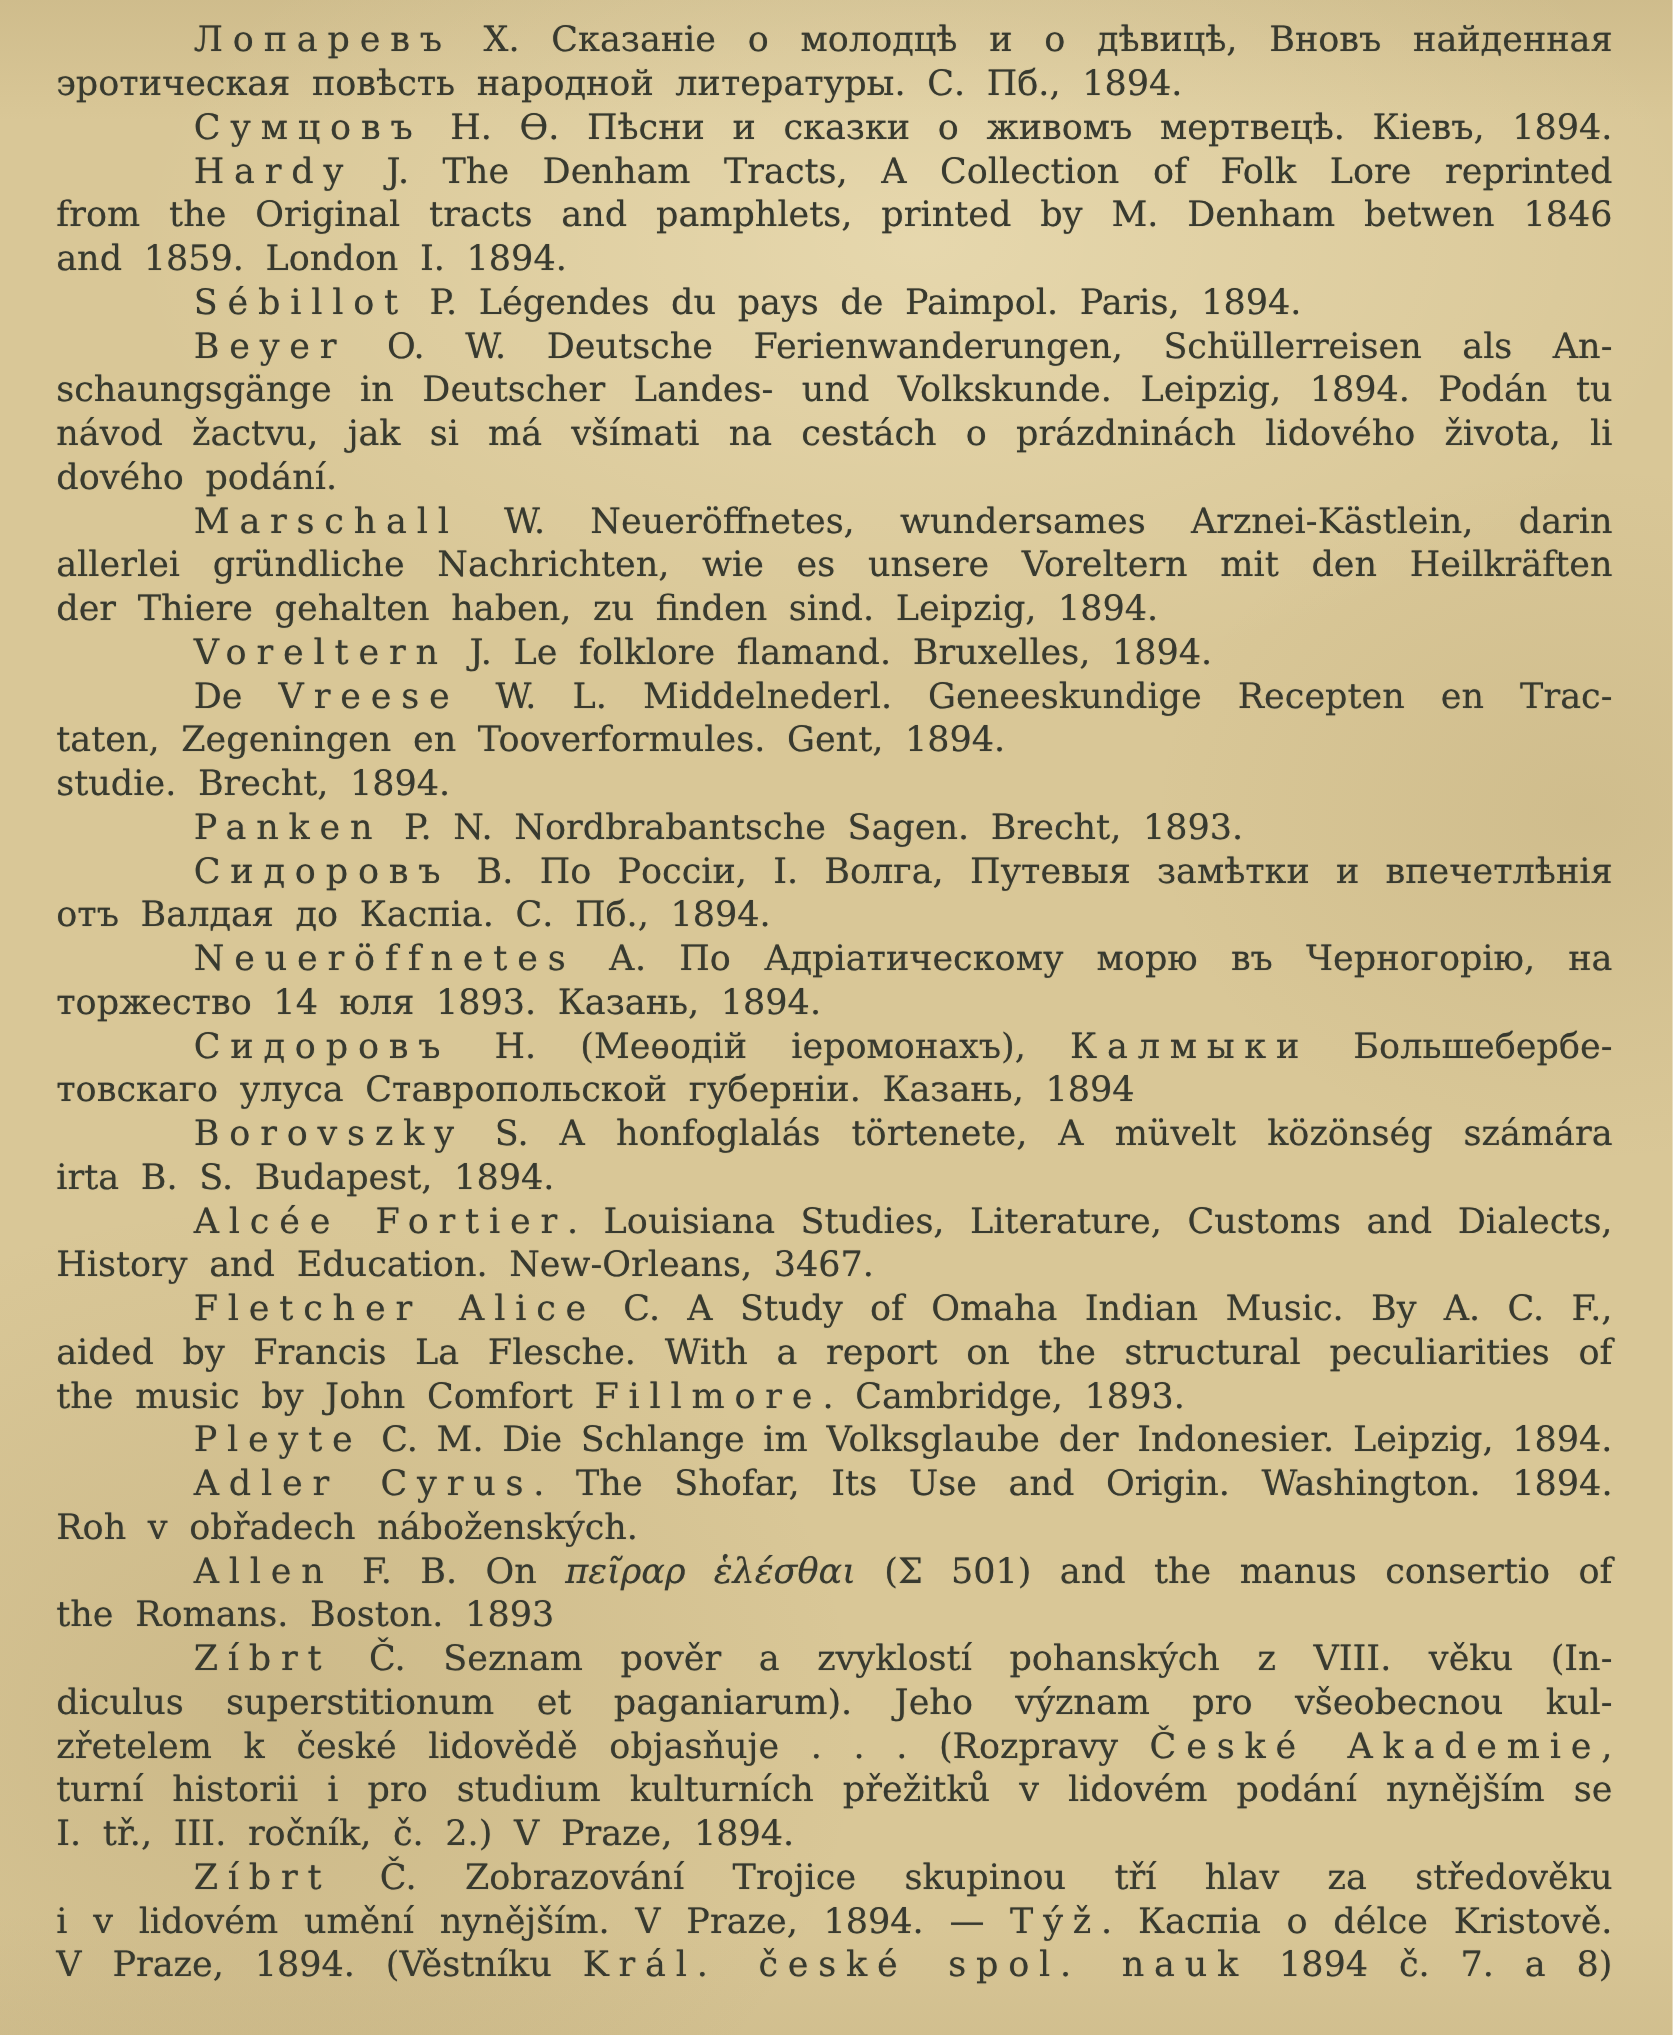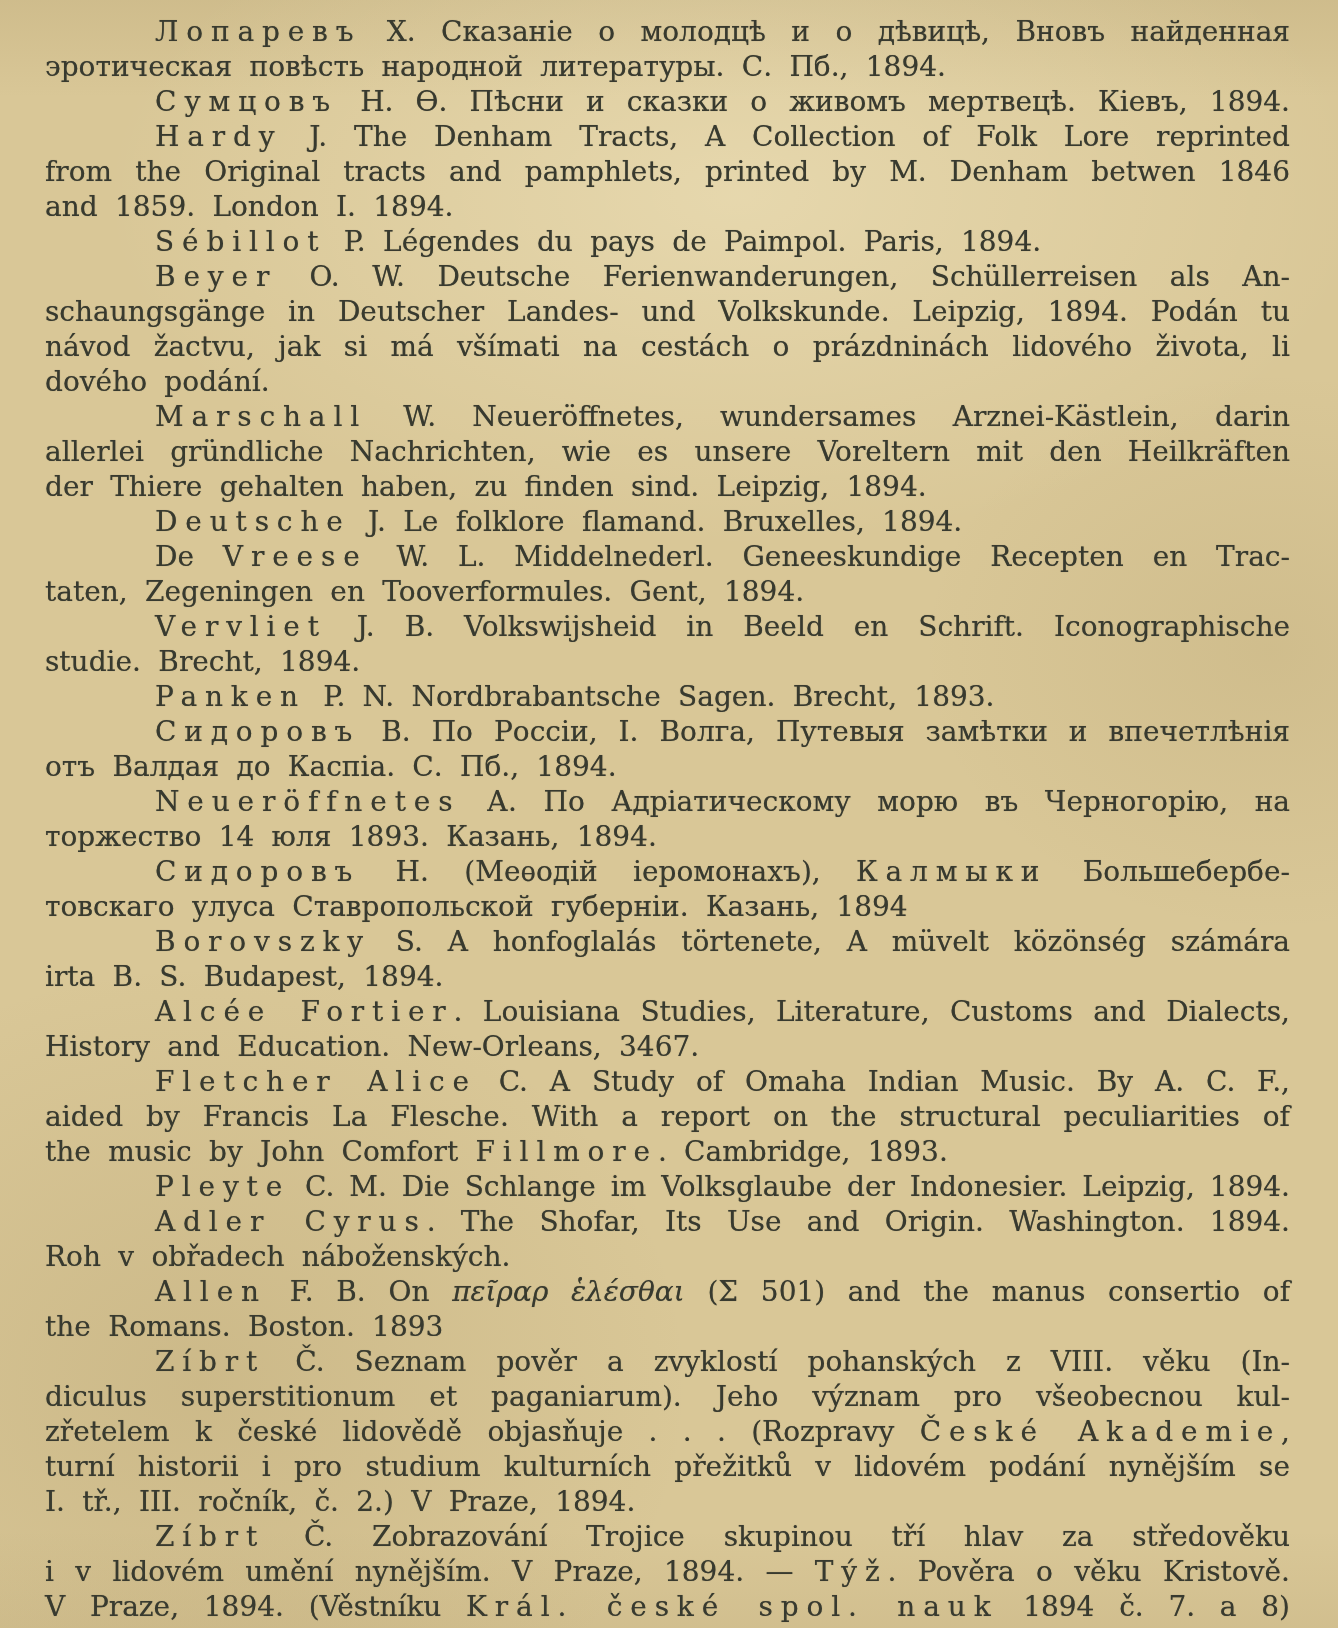--- a/index.html
+++ b/index.html
@@ -68,28 +68,27 @@
         <div class="line"><span class="">schaungsgänge in Deutscher Landes- und Volkskunde. Leipzig, 1894. Podán tu</span></div>
         <div class="line"><span class="">návod žactvu, jak si má všímati na cestách o prázdninách lidového života, li</span></div>
         <div class="line last"><span class="">dového podání.</span></div>
       </div>
       <div class="entry">
         <div class="line indent"><span class="sp">Marschall</span><span class=""> W. Neueröffnetes, wundersames Arznei-Kästlein, darin</span></div>
         <div class="line"><span class="">allerlei gründliche Nachrichten, wie es unsere Voreltern mit den Heilkräften</span></div>
         <div class="line last"><span class="">der Thiere gehalten haben, zu finden sind. Leipzig, 1894.</span></div>
       </div>
       <div class="entry">
-        <div class="line indent last"><span class="sp">Deutsche</span><span class=""> J. Le folklore flamand. Bruxelles, 1894.</span></div>
+        <div class="line indent last"><span class="sp">Voreltern</span><span class=""> J. Le folklore flamand. Bruxelles, 1894.</span></div>
       </div>
       <div class="entry">
         <div class="line indent"><span class="">De </span><span class="sp">Vreese</span><span class=""> W. L. Middelnederl. Geneeskundige Recepten en Trac-</span></div>
         <div class="line last"><span class="">taten, Zegeningen en Tooverformules. Gent, 1894.</span></div>
       </div>
       <div class="entry">
-        <div class="line indent"><span class="sp">Vervliet</span><span class=""> J. B. Volkswijsheid in Beeld en Schrift. Iconographische</span></div>
         <div class="line last"><span class="">studie. Brecht, 1894.</span></div>
       </div>
       <div class="entry">
         <div class="line indent last"><span class="sp">Panken</span><span class=""> P. N. Nordbrabantsche Sagen. Brecht, 1893.</span></div>
       </div>
       <div class="entry">
         <div class="line indent"><span class="sp">Сидоровъ</span><span class=""> В. По Россіи, І. Волга, Путевыя замѣтки и впечетлѣнія</span></div>
         <div class="line last"><span class="">отъ Валдая до Каспіа. С. Пб., 1894.</span></div>
       </div>
       <div class="entry">
@@ -126,17 +125,17 @@
       </div>
       <div class="entry">
         <div class="line indent"><span class="sp">Zíbrt</span><span class=""> Č. Seznam pověr a zvyklostí pohanských z VIII. věku (In-</span></div>
         <div class="line"><span class="">diculus superstitionum et paganiarum). Jeho význam pro všeobecnou kul-</span></div>
         <div class="line"><span class="">zřetelem k české lidovědě objasňuje . . . (Rozpravy </span><span class="sp">České Akademie</span><span class="">,</span></div>
         <div class="line"><span class="">turní historii i pro studium kulturních přežitků v lidovém podání nynějším se</span></div>
         <div class="line last"><span class="">I. tř., III. ročník, č. 2.) V Praze, 1894.</span></div>
       </div>
       <div class="entry">
         <div class="line indent"><span class="sp">Zíbrt</span><span class=""> Č. Zobrazování Trojice skupinou tří hlav za středověku</span></div>
-        <div class="line"><span class="">i v lidovém umění nynějším. V Praze, 1894. — </span><span class="sp">Týž</span><span class="">. Pověra o věku Kristově.</span></div>
+        <div class="line"><span class="">i v lidovém umění nynějším. V Praze, 1894. — </span><span class="sp">Týž</span><span class="">. Каспіа o délce Kristově.</span></div>
         <div class="line"><span class="">V Praze, 1894. (Věstníku </span><span class="sp">Král. české spol. nauk</span><span class=""> 1894 č. 7. a 8)</span></div>
       </div>
     </main>
 </div>
 
 </body></html>

